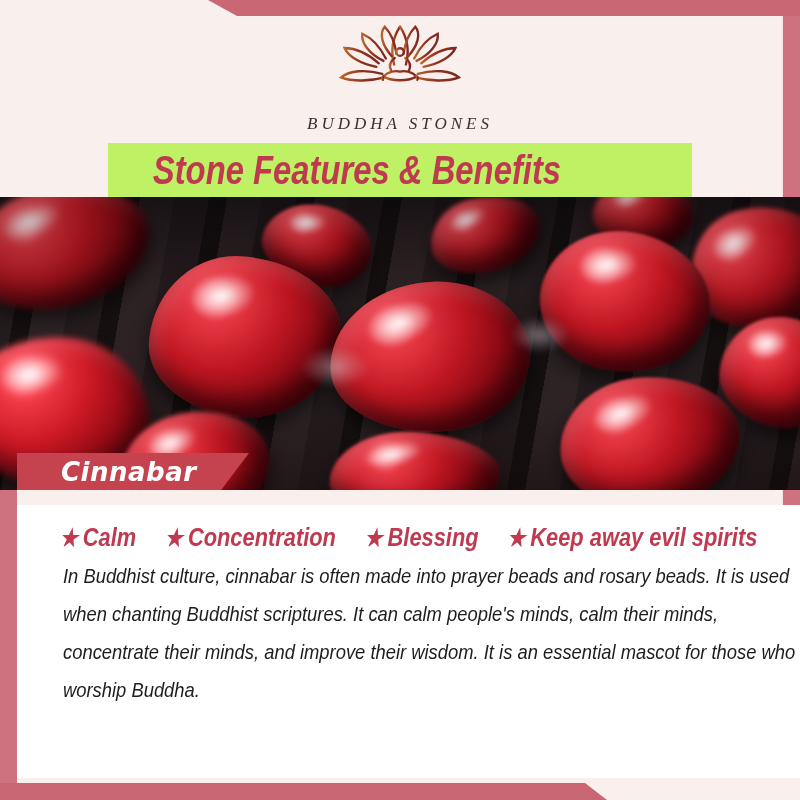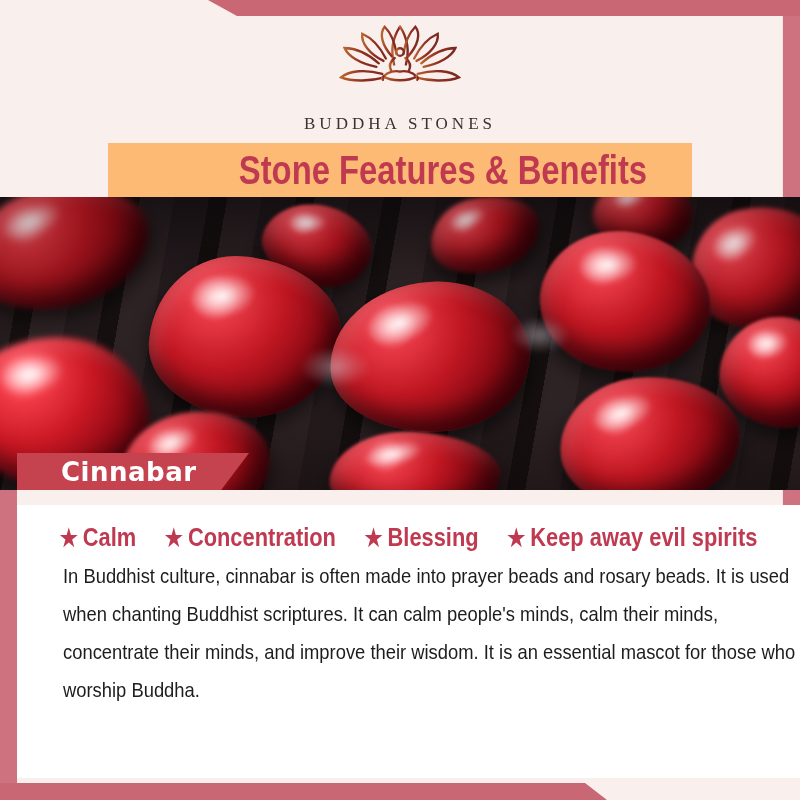--- a/index.html
+++ b/index.html
@@ -2,38 +2,38 @@
 <html style="--accent-red: #bf3a51; --frame-rose: #c96774; --banner-red: #c5434f; --background-pink: #f9efed; --panel-white: #ffffff; --text-dark: #1d1d1f; --logo-brown: #8a3a24;"><head>
 <meta charset="utf-8">
 <style>
   :root{
     --accent-red:#bf3a51; --frame-rose:#c96774; --banner-red:#c5434f;
     --background-pink:#f9efed; --panel-white:#ffffff; --text-dark:#1d1d1f;
     --logo-brown:#8a3a24;
   }
   *{margin:0;padding:0;box-sizing:border-box;}
   body{width:800px;height:800px;font-family:"Liberation Sans",sans-serif;}
-  .canvas{position:relative;width:800px;height:800px;background:var(--background-pink);overflow:hidden;}
+  .canvas{position:relative;width:800px;height:800px;background:var(--background-pink);overflow:hidden;font-style:italic;}
 
   
   .ribbon{position:absolute;background:var(--frame-rose);}
   .ribbon-top{left:208px;top:0;width:592px;height:16px;
     clip-path:polygon(0 0,100% 0,100% 100%,29px 100%);}
   .ribbon-right{right:0;top:16px;width:38px;height:581px;background:rgba(201,103,116,0.92);
     clip-path:polygon(55% 0,100% 0,100% 100%,2% 96.4%,55% 91%);}
   .ribbon-left{left:0;top:197px;width:17px;height:603px;background:rgba(201,103,116,0.92);}
   .ribbon-bottom{left:0;top:783px;width:607px;height:17px;
     clip-path:polygon(0 0,585px 0,100% 100%,0 100%);}
 
   
   .logo-wrap{position:absolute;left:0;top:22px;width:800px;display:flex;justify-content:center;}
   .brand-name{position:absolute;left:0;top:114px;width:800px;text-align:center;
     font-family:"Liberation Serif",serif;font-size:17px;letter-spacing:4px;color:#3a322e;}
-  .title-strip{position:absolute;left:108px;top:143px;width:584px;height:54px;background:#fdba74;
-    display:flex;align-items:center;justify-content:flex-end;}
+  .title-strip{position:absolute;left:108px;top:143px;width:584px;height:54px;background:#bef264;
+    display:flex;align-items:center;justify-content:flex-start;}
   .title-text{font-size:40px;font-weight:700;color:var(--accent-red);
     transform:scaleX(0.82);white-space:nowrap;letter-spacing:0px;}
 
   
   .photo{position:absolute;left:0;top:197px;width:800px;height:293px;overflow:hidden;
     background:
       linear-gradient(180deg,rgba(8,5,7,.55),rgba(0,0,0,0) 30%,rgba(0,0,0,0) 72%,rgba(16,7,9,.4)),
       repeating-linear-gradient(100deg,#241b1d 0 34px,#150f0f 34px 52px,#2d2224 52px 86px),
       #1c1517;}
   .stone{position:absolute;

